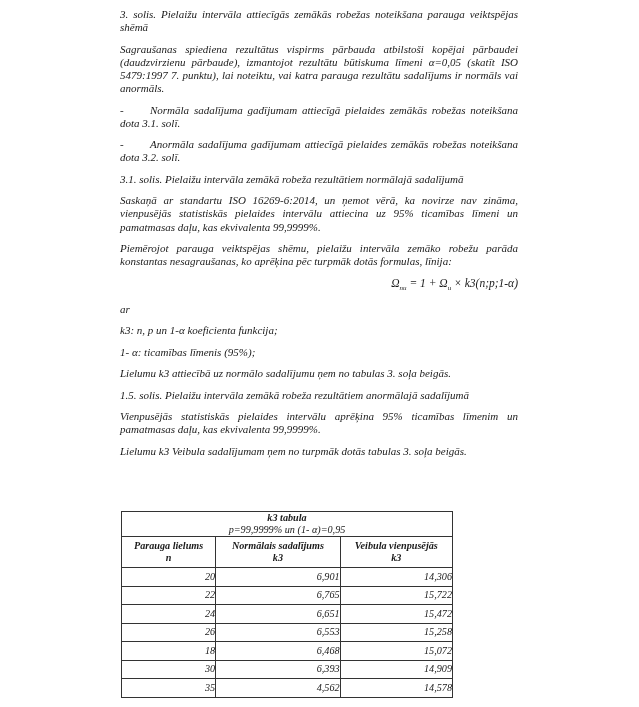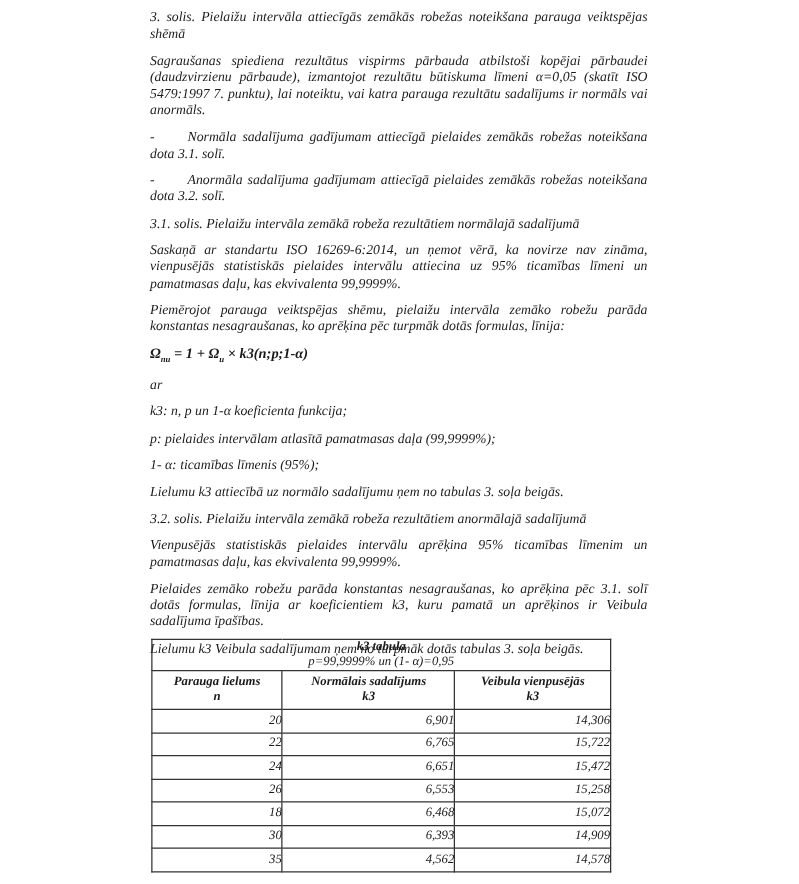--- a/index.html
+++ b/index.html
@@ -2,23 +2,23 @@
 <html><head>
 <meta charset="utf-8">
 <style>
   html, body { margin: 0; padding: 0; background: #ffffff; }
   body { width: 639px; height: 707px; position: relative; overflow: hidden;
          font-family: "Liberation Serif", "DejaVu Serif", serif; color: #1a1a1a; }
   .page { position: absolute; left: 120px; top: 8px; width: 398px; }
   p { margin: 0 0 8.2px 0; font-style: italic; font-size: 11px; line-height: 13.2px; text-align: justify; }
   .bullet { display: block; }
   .bullet .dash { display: inline-block; width: 30px; font-style: normal; }
-  .formula { text-align: left; font-weight: bold; font-size: 11.5px; margin: 2px 0 8px 0; }
+  .formula { text-align: right; font-weight: normal; font-size: 11.5px; margin: 2px 0 8px 0; }
   .formula sub { font-size: 7px; }
-  table { position: absolute; left: 121px; top: 511px; width: 368px; border-collapse: collapse;
+  table { position: absolute; left: 121px; top: 511px; width: 332px; border-collapse: collapse;
           font-style: italic; font-size: 10.2px; }
   td, th { border: 1.3px solid #333; text-align: center; padding: 0; line-height: 12px; }
   .title-cell { height: 24px; font-weight: normal; }
   .title-cell .tt { font-weight: bold; display: block; }
   .title-cell .ts { display: block; }
   th.colhead { font-weight: bold; height: 30px; }
   td { height: 17.5px; text-align: right; }
 </style>
 </head>
 <body>
@@ -27,26 +27,24 @@
   <p>3. solis. Pielaižu intervāla attiecīgās zemākās robežas noteikšana parauga veiktspējas shēmā</p>
   <p>Sagraušanas spiediena rezultātus vispirms pārbauda atbilstoši kopējai pārbaudei (daudzvirzienu pārbaude), izmantojot rezultātu būtiskuma līmeni α=0,05 (skatīt ISO 5479:1997 7. punktu), lai noteiktu, vai katra parauga rezultātu sadalījums ir normāls vai anormāls.</p>
   <p class="bullet"><span class="dash">-</span><span>Normāla sadalījuma gadījumam attiecīgā pielaides zemākās robežas noteikšana dota 3.1. solī.</span></p>
   <p class="bullet"><span class="dash">-</span><span>Anormāla sadalījuma gadījumam attiecīgā pielaides zemākās robežas noteikšana dota 3.2. solī.</span></p>
   <p>3.1. solis. Pielaižu intervāla zemākā robeža rezultātiem normālajā sadalījumā</p>
   <p>Saskaņā ar standartu ISO 16269-6:2014, un ņemot vērā, ka novirze nav zināma, vienpusējās statistiskās pielaides intervālu attiecina uz 95% ticamības līmeni un pamatmasas daļu, kas ekvivalenta 99,9999%.</p>
   <p>Piemērojot parauga veiktspējas shēmu, pielaižu intervāla zemāko robežu parāda konstantas nesagraušanas, ko aprēķina pēc turpmāk dotās formulas, līnija:</p>
   <p class="formula"><span>Ω</span><sub>nu</sub><span> = 1 + </span><span>Ω</span><sub>u</sub><span> × k3(n;p;1-α)</span></p>
   <p>ar</p>
   <p>k3:  n, p un 1-α koeficienta funkcija;</p>
-  <p>p: pielaides intervālam atlasītā pamatmasas daļa (99,9999%);</p>
   <p>1- α: ticamības līmenis (95%);</p>
   <p>Lielumu k3 attiecībā uz normālo sadalījumu ņem no tabulas 3. soļa beigās.</p>
-  <p>3.2. solis. Pielaižu intervāla zemākā robeža rezultātiem anormālajā sadalījumā</p>
+  <p>1.5. solis. Pielaižu intervāla zemākā robeža rezultātiem anormālajā sadalījumā</p>
   <p>Vienpusējās statistiskās pielaides intervālu aprēķina 95% ticamības līmenim un pamatmasas daļu, kas ekvivalenta 99,9999%.</p>
-  <p>Pielaides zemāko robežu parāda konstantas nesagraušanas, ko aprēķina pēc 3.1. solī dotās formulas, līnija ar koeficientiem k3, kuru pamatā un aprēķinos ir Veibula sadalījuma īpašības.</p>
   <p>Lielumu k3 Veibula sadalījumam ņem no turpmāk dotās tabulas 3. soļa beigās.</p>
 </div>
 
 <table>
   <tbody>
       <tr>
     <th class="title-cell" colspan="3">
       <span class="tt">k3 tabula</span>
       <span class="ts">p=99,9999% un (1- α)=0,95</span>
     </th>

